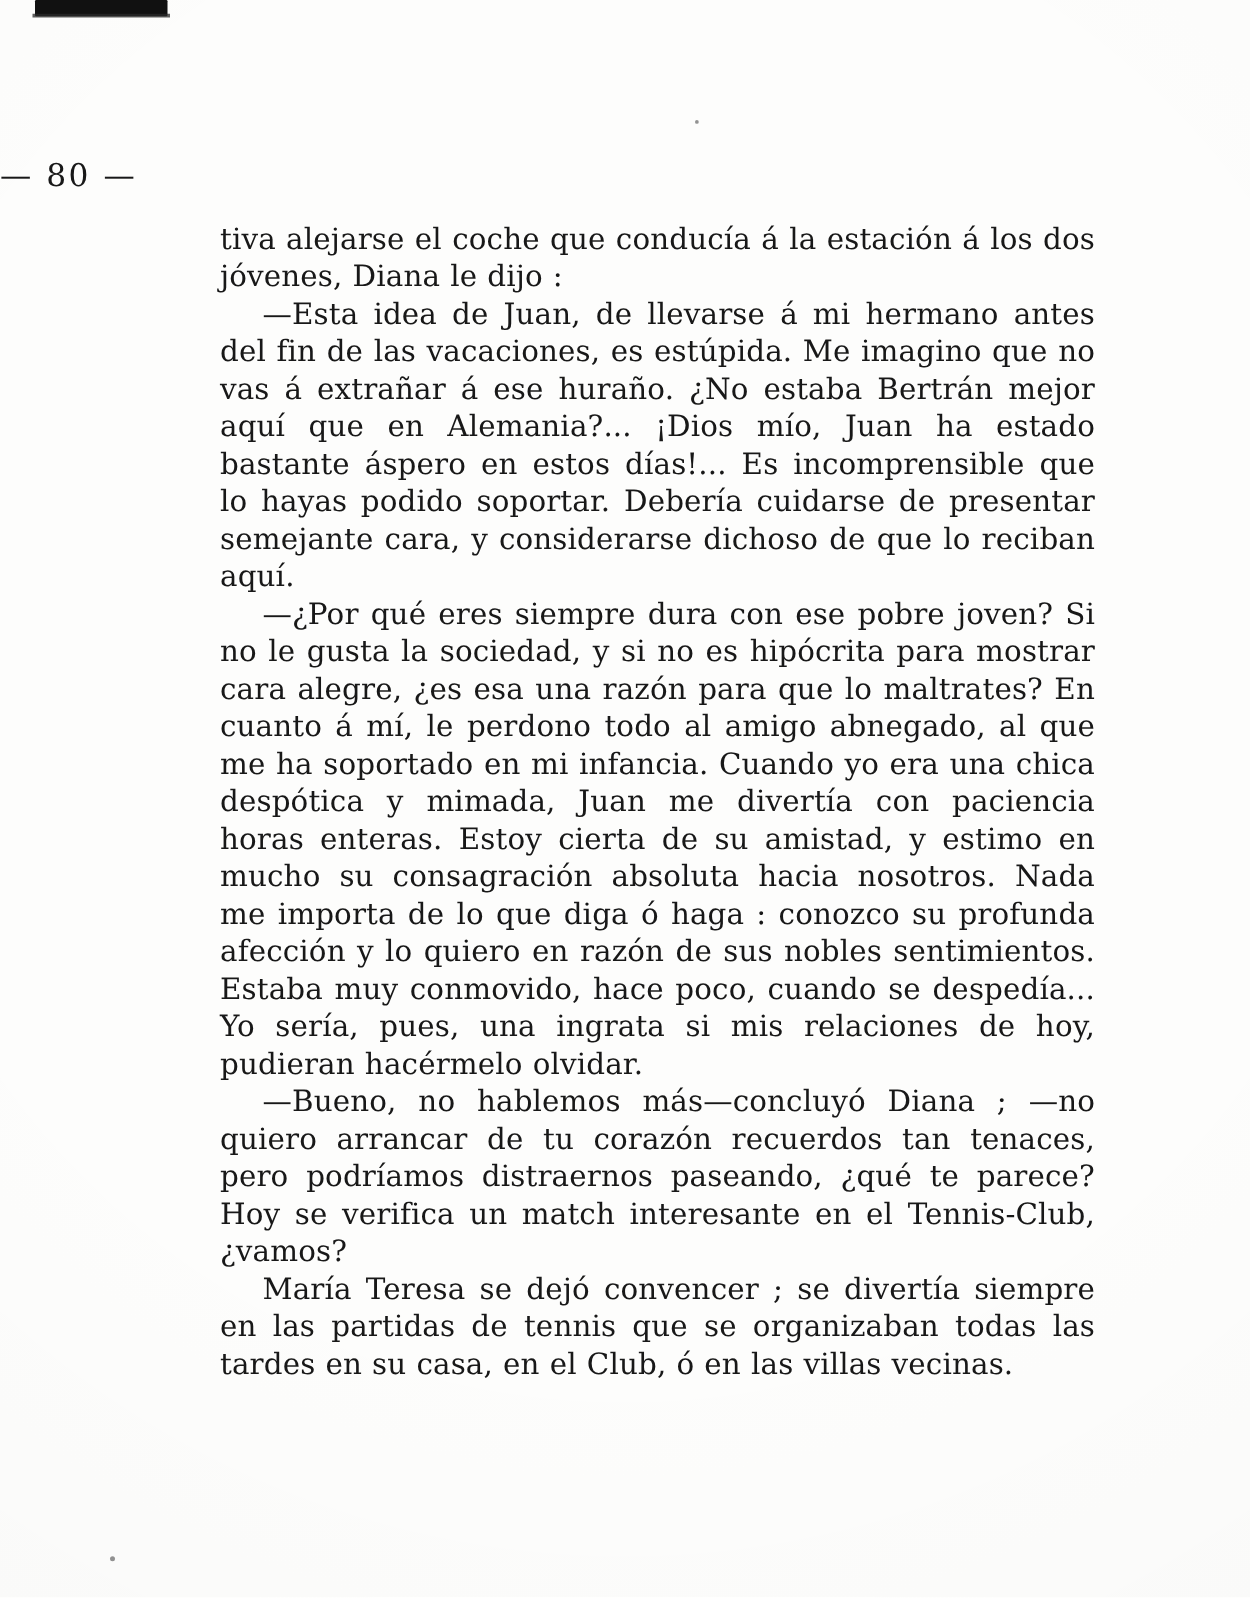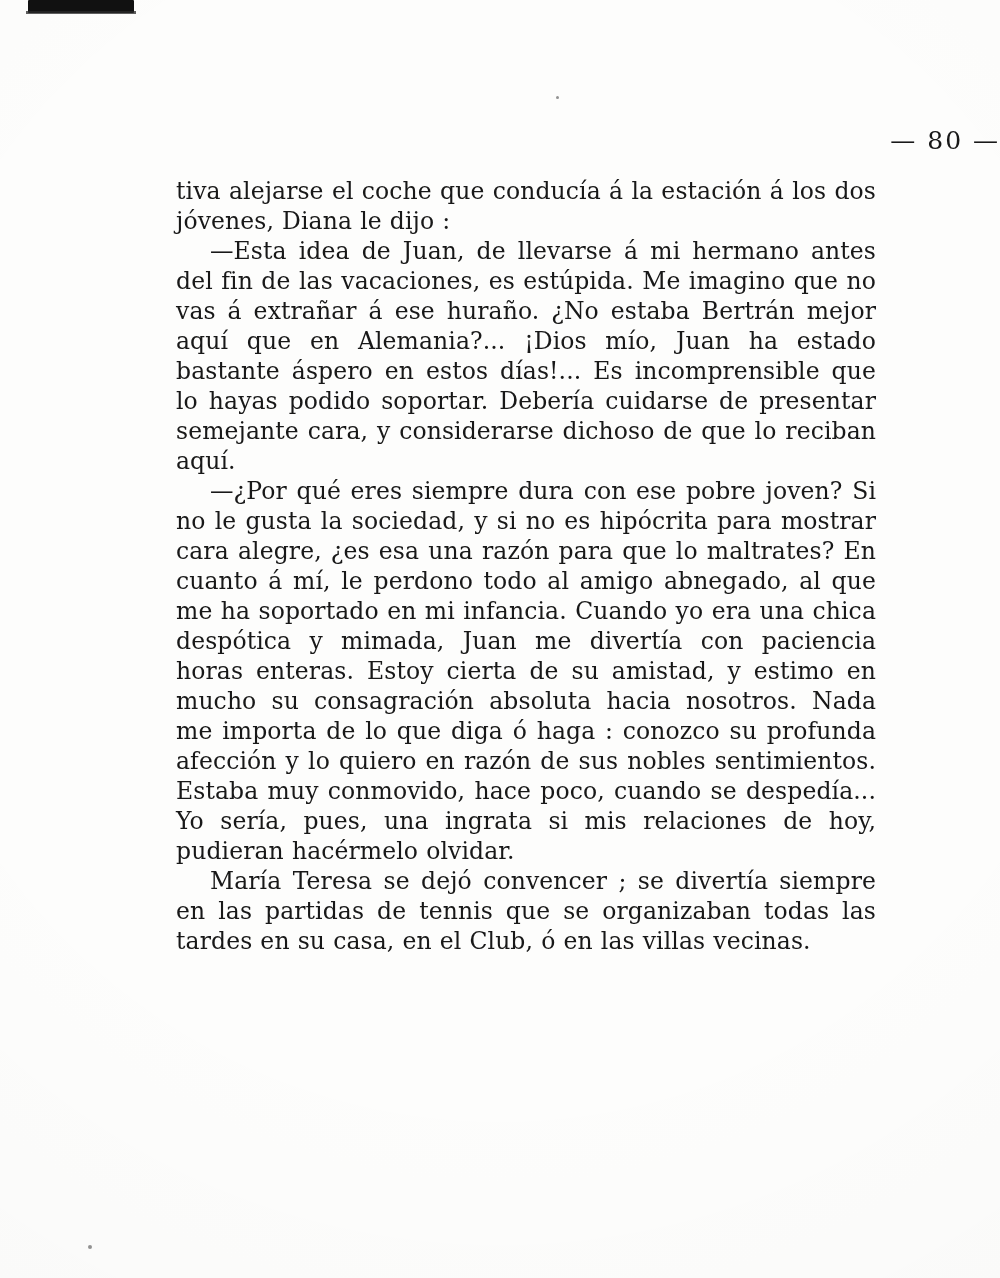--- a/index.html
+++ b/index.html
@@ -41,21 +41,21 @@
     height: 3px;
     background: #2a2a2a;
     opacity: .75;
   }
 
   .page-number {
     position: absolute;
     top: 126px;
     left: 0;
     width: 100%;
-    text-align: right;
+    text-align: left;
     font-size: 25px;
     letter-spacing: 2px;
     font-family: "DejaVu Serif", serif;
   }
 
   .text-block {
     position: absolute;
     top: 176px;
     left: 176px;
     width: 700px;
@@ -96,18 +96,19 @@
 <div class="page">
 
   <div class="corner-mark"></div>
 
   <div class="page-number">— 80 —</div>
 
   <div class="text-block">
     <p>tiva alejarse el coche que conducía á la estación á los dos jóvenes, Diana le dijo :</p>
     <p class="indent">—Esta idea de Juan, de llevarse á mi hermano antes del fin de las vacaciones, es estúpida. Me imagino que no vas á extrañar á ese huraño. ¿No estaba Bertrán mejor aquí que en Alemania?... ¡Dios mío, Juan ha estado bastante áspero en estos días!... Es incomprensible que lo hayas podido soportar. Debería cuidarse de presentar semejante cara, y considerarse dichoso de que lo reciban aquí.</p>
     <p class="indent">—¿Por qué eres siempre dura con ese pobre joven? Si no le gusta la sociedad, y si no es hipócrita para mostrar cara alegre, ¿es esa una razón para que lo maltrates? En cuanto á mí, le perdono todo al amigo abnegado, al que me ha soportado en mi infancia. Cuando yo era una chica despótica y mimada, Juan me divertía con paciencia horas enteras. Estoy cierta de su amistad, y estimo en mucho su consagración absoluta hacia nosotros. Nada me importa de lo que diga ó haga : conozco su profunda afección y lo quiero en razón de sus nobles sentimientos. Estaba muy conmovido, hace poco, cuando se despedía... Yo sería, pues, una ingrata si mis relaciones de hoy, pudieran hacérmelo olvidar.</p>
+    <p class="indent">—Bueno, no hablemos más—concluyó Diana ; —no quiero arrancar de tu corazón recuerdos tan tenaces, pero podríamos distraernos paseando, ¿qué te parece? Hoy se verifica un match interesante en el Tennis-Club, ¿vamos?</p>
     <p class="indent">María Teresa se dejó convencer ; se divertía siempre en las partidas de tennis que se organizaban todas las tardes en su casa, en el Club, ó en las villas vecinas.</p>
   </div>
 
   <div class="speck" style="left:88px; top:1245px; width:4px; height:4px;"></div>
   <div class="speck" style="left:556px; top:96px; width:3px; height:3px;"></div>
 </div>
 
 </body></html>

